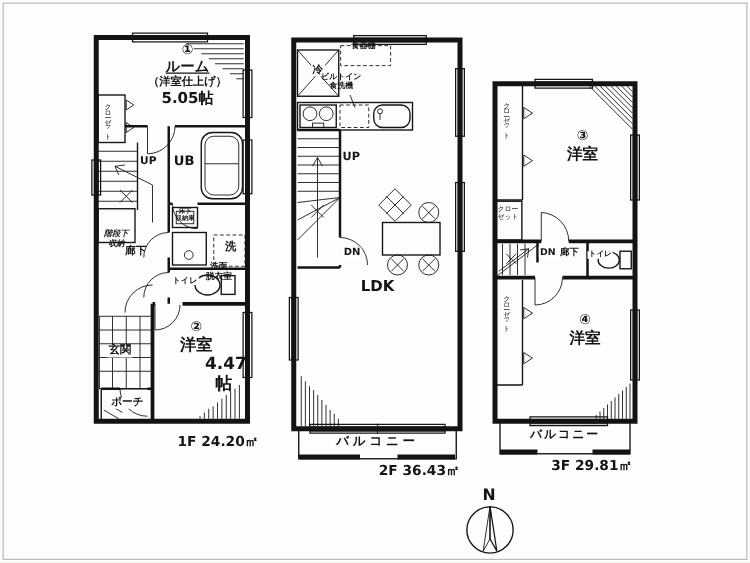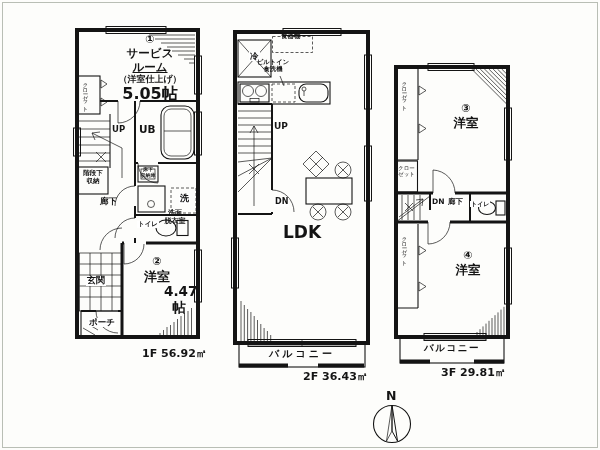--- a/index.html
+++ b/index.html
@@ -320,29 +320,28 @@
 
     <g>
       <circle cx="392" cy="424" r="18.5" class="sw1"></circle>
       <polygon points="392,405 397.5,441 392,431" class="blackfill"></polygon>
       <polygon points="392,405 386.5,441 392,431" class="tri"></polygon>
     </g>
   </svg>
 
   <div class="blk" style="left:104px;top:34px;width:92px;">
     <div style="font-size:11px;">①</div>
-    <div style="font-size:11.5px;">サービス</div>
     <div style="font-size:11.5px;text-decoration:underline;">ルーム</div>
     <div style="font-size:9px;">（洋室仕上げ）</div>
-    <div style="font-size:16px;">5.05帖</div>
+    <div style="font-size:12px;">5.05帖</div>
   </div>
   <div class="lbl vtext" style="left:82px;top:78px;font-size:5.5px;font-weight:normal;">クローゼット</div>
   <div class="lbl" style="left:112px;top:125px;font-size:8.5px;">UP</div>
   <div class="lbl" style="left:139px;top:124px;font-size:10.5px;">UB</div>
-  <div class="blk" style="left:78px;top:170px;width:30px;">
+  <div class="blk" style="left:78px;top:184px;width:30px;font-style:italic;">
     <div style="font-size:6.5px;">階段下</div>
     <div style="font-size:6.5px;">収納</div>
   </div>
   <div class="blk" style="left:138px;top:167px;width:20px;">
     <div style="font-size:5px;">床下</div>
     <div style="font-size:5px;">収納庫</div>
   </div>
   <div class="blk" style="left:158px;top:165px;width:34px;margin-top:44px;">
     <div style="font-size:7px;">洗面</div>
     <div style="font-size:7px;">脱衣室</div>
@@ -350,32 +349,32 @@
   <div class="lbl chip" style="left:179px;top:194px;font-size:9px;">洗</div>
   <div class="lbl" style="left:100px;top:197px;font-size:8.5px;">廊下</div>
   <div class="lbl chip" style="left:137px;top:221px;font-size:6.5px;">トイレ</div>
   <div class="blk" style="left:120px;top:256px;width:74px;">
     <div style="font-size:11px;">②</div>
     <div style="font-size:13px;">洋室</div>
     <div style="font-size:13.5px;padding-left:44px;">4.47帖</div>
   </div>
   <div class="lbl chip" style="left:86px;top:276px;font-size:9px;">玄関</div>
   <div class="lbl chip" style="left:88px;top:318px;font-size:8.5px;">ポーチ</div>
-  <div class="lbl" style="left:142px;top:348px;font-size:11px;">1F 56.92㎡</div>
+  <div class="lbl" style="left:142px;top:348px;font-size:11px;">1F 24.20㎡</div>
 
   <div class="lbl chip" style="left:249px;top:52px;font-size:8.5px;">冷</div>
   <div class="lbl" style="left:281px;top:33px;font-size:6.5px;">食器棚</div>
   <div class="blk" style="left:250px;top:58px;width:46px;">
     <div style="font-size:6.3px;">ビルトイン</div>
     <div style="font-size:6.3px;">食洗機</div>
   </div>
   <div class="lbl" style="left:274px;top:122px;font-size:9px;">UP</div>
   <div class="lbl chip" style="left:274px;top:198px;font-size:8px;">DN</div>
   <div class="blk" style="left:246px;top:222px;width:112px;">
-    <div style="font-size:17px;">LDK</div>
+    <div style="font-size:12px;">LDK</div>
   </div>
   <div class="blk" style="left:244px;top:348px;width:116px;letter-spacing:3px;">
     <div style="font-size:10px;">バルコニー</div>
   </div>
   <div class="lbl" style="left:303px;top:371px;font-size:11px;">2F 36.43㎡</div>
 
   <div class="blk" style="left:424px;top:103px;width:84px;">
     <div style="font-size:11px;">③</div>
     <div style="font-size:12.5px;">洋室</div>
   </div>

